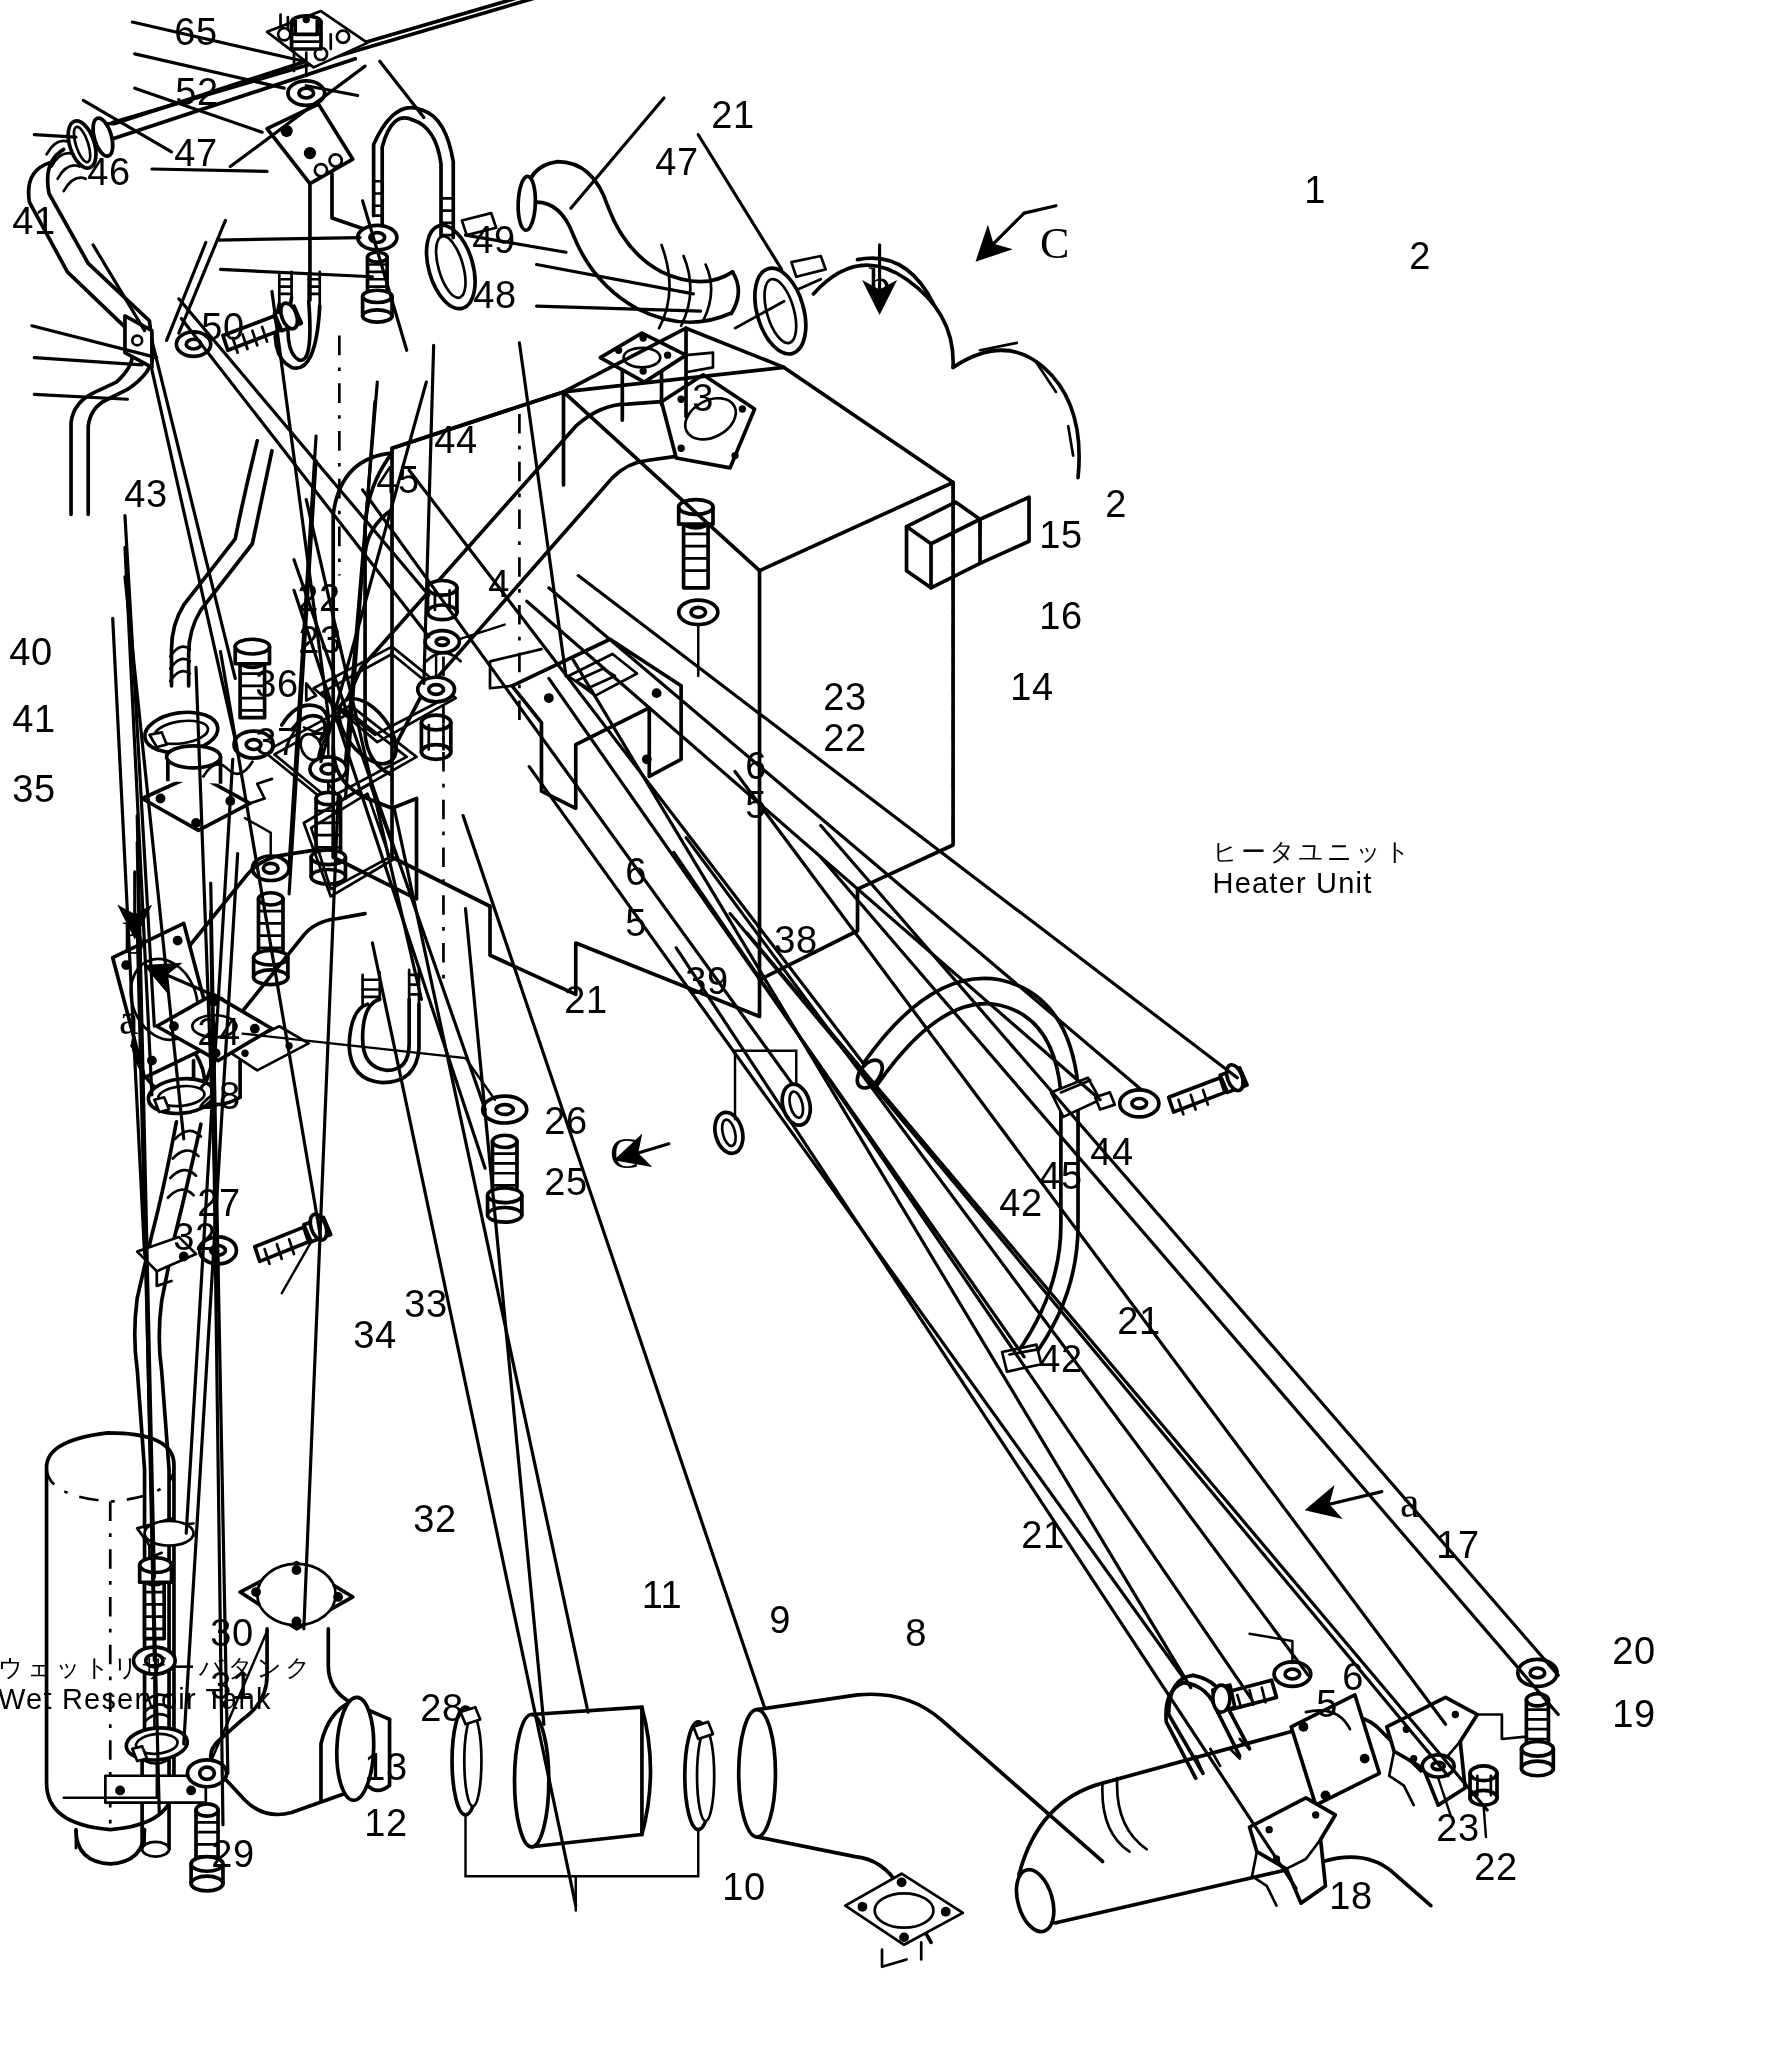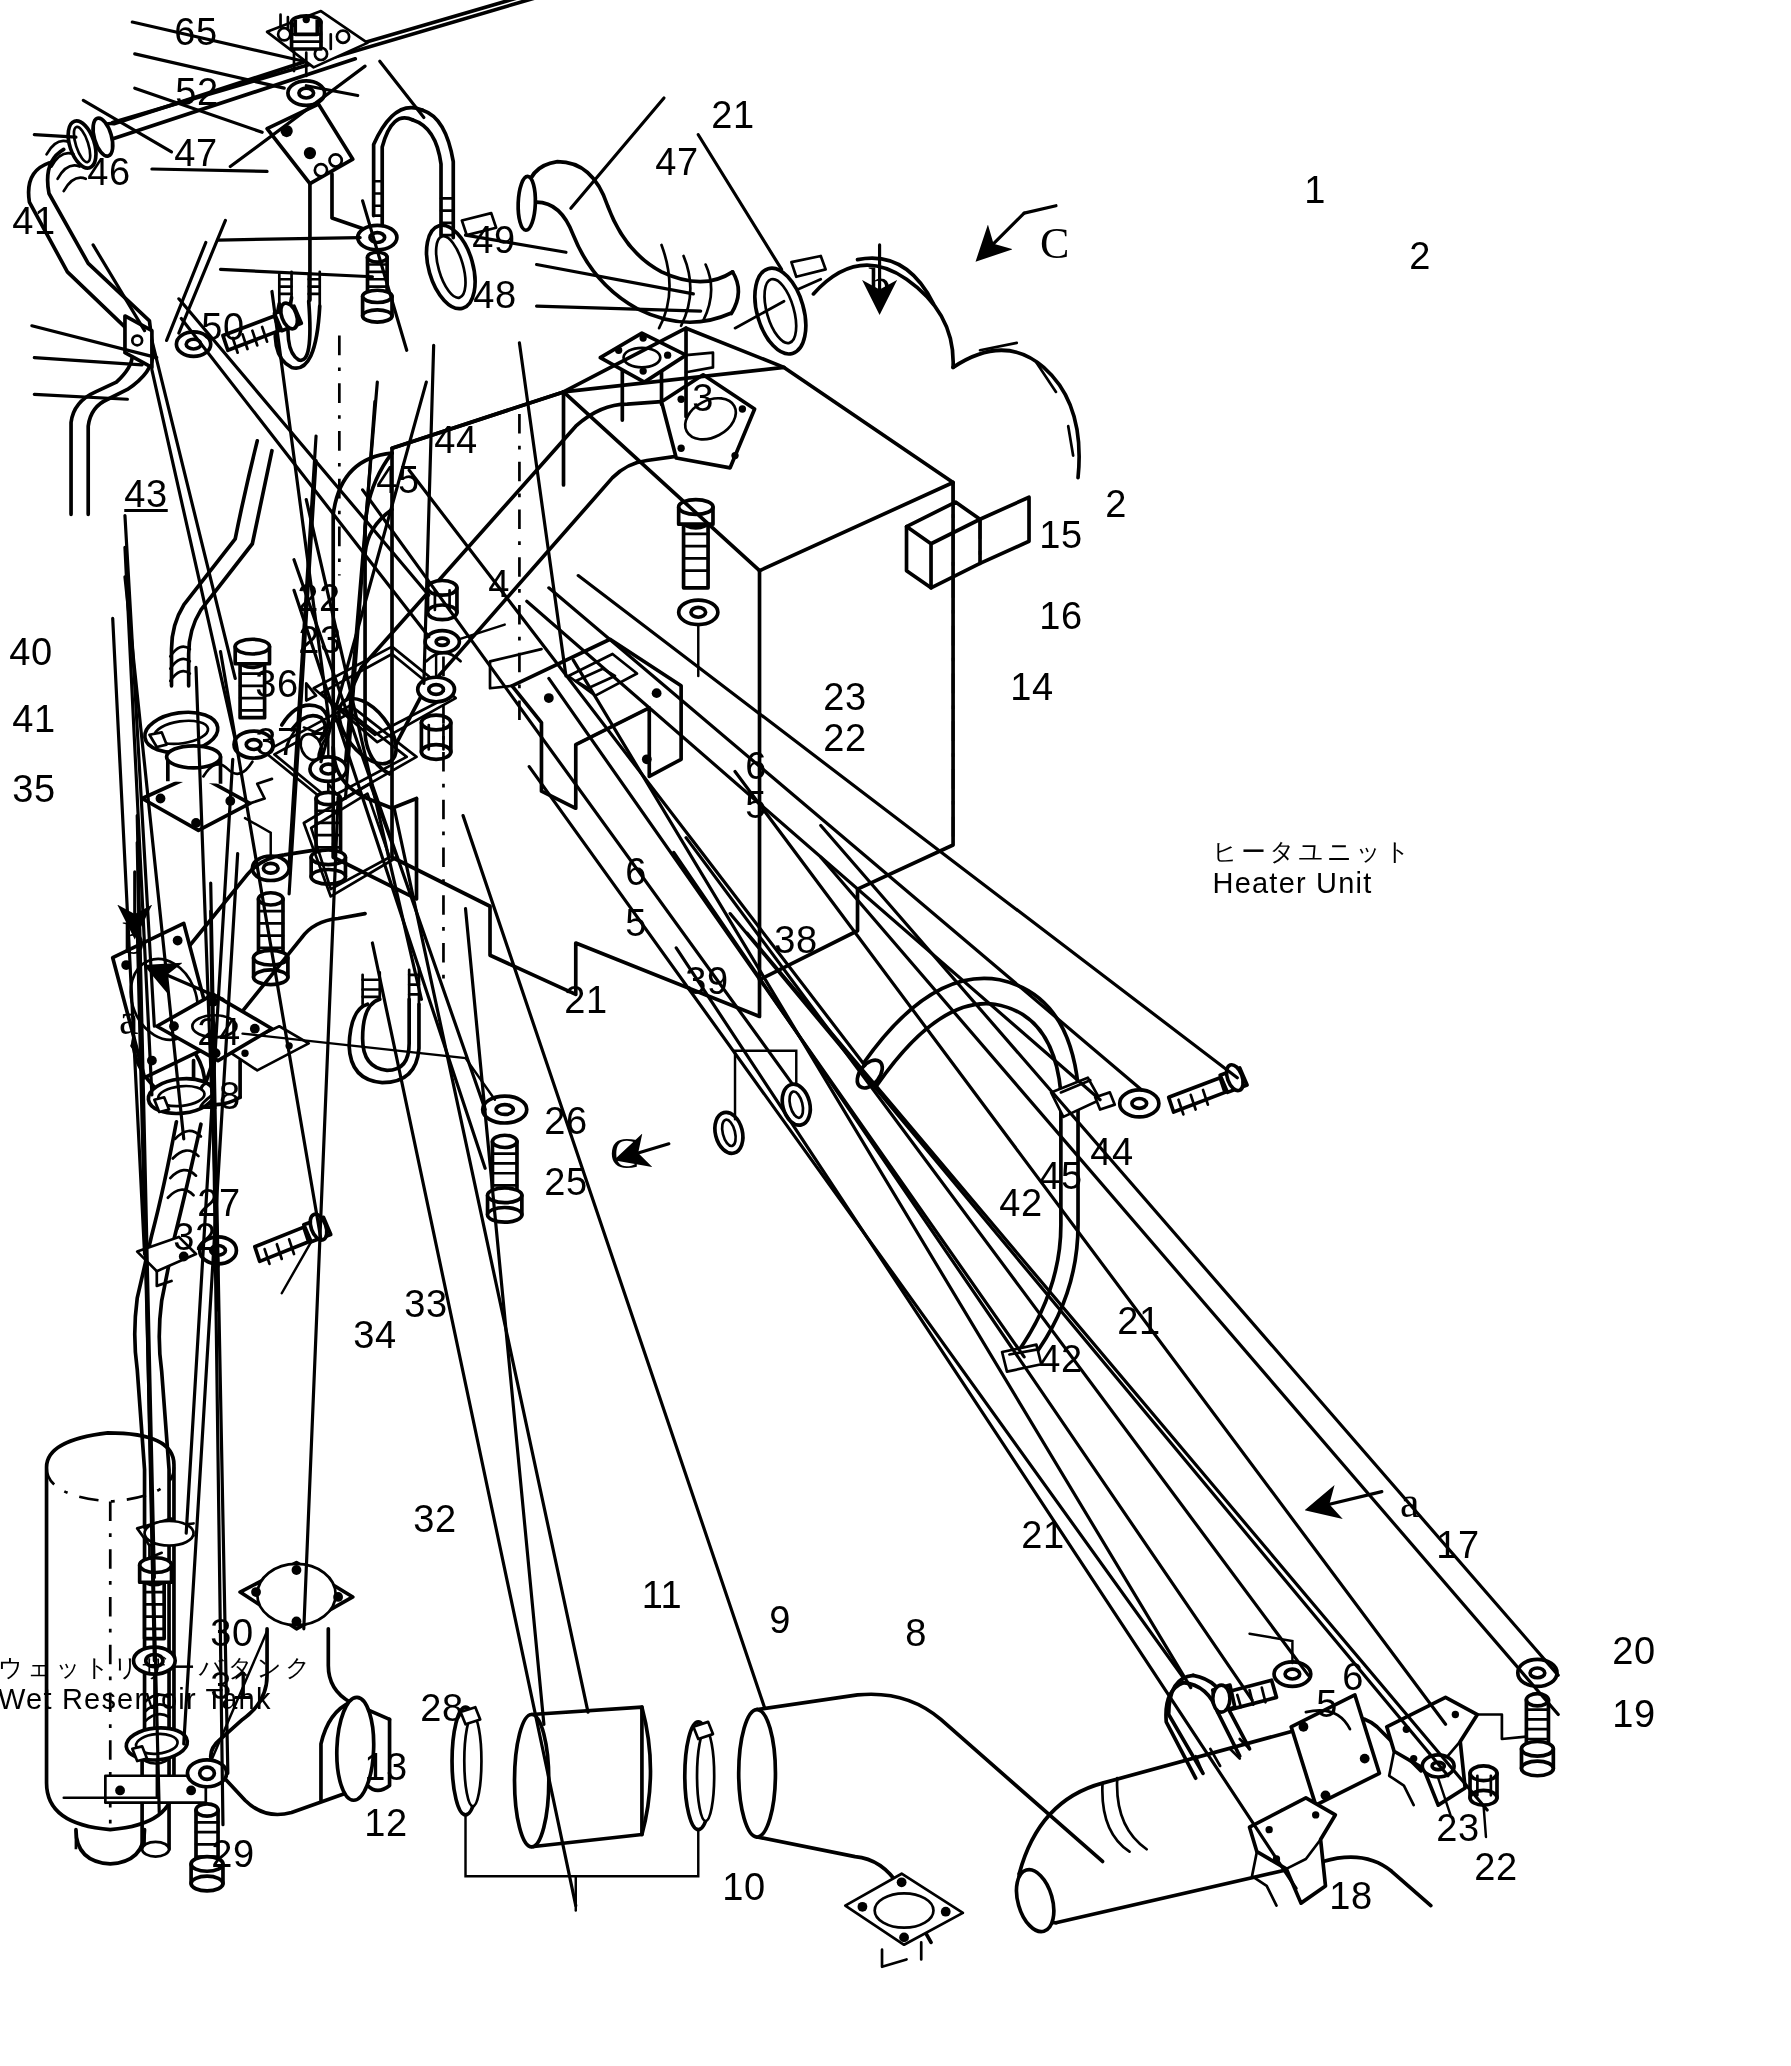--- a/index.html
+++ b/index.html
@@ -738,21 +738,21 @@
       <div class="lbl" style="left: 494px; top: 240px;">49</div>
       <div class="lbl" style="left: 495px; top: 295px;">48</div>
       <div class="lbl" style="left: 677px; top: 162px;">47</div>
       <div class="lbl" style="left: 733px; top: 115px;">21</div>
       <div class="lbl" style="left: 1315px; top: 190px;">1</div>
       <div class="lbl" style="left: 1420px; top: 256px;">2</div>
       <div class="lbl" style="left: 1116px; top: 504px;">2</div>
       <div class="lbl" style="left: 703px; top: 398px;">3</div>
       <div class="lbl" style="left: 456px; top: 440px;">44</div>
       <div class="lbl" style="left: 398px; top: 480px;">45</div>
-      <div class="lbl" style="left: 146px; top: 494px; text-decoration: underline;">43</div>
+      <div class="lbl" style="left: 146px; top: 494px;">43</div>
       <div class="lbl" style="left: 1061px; top: 535px;">15</div>
       <div class="lbl" style="left: 1061px; top: 616px;">16</div>
       <div class="lbl" style="left: 319px; top: 598px;">22</div>
       <div class="lbl" style="left: 320px; top: 640px;">23</div>
       <div class="lbl" style="left: 499px; top: 584px;">4</div>
       <div class="lbl" style="left: 845px; top: 697px;">23</div>
       <div class="lbl" style="left: 1032px; top: 687px;">14</div>
       <div class="lbl" style="left: 845px; top: 738px;">22</div>
       <div class="lbl" style="left: 31px; top: 652px;">40</div>
       <div class="lbl" style="left: 277px; top: 684px;">36</div>

